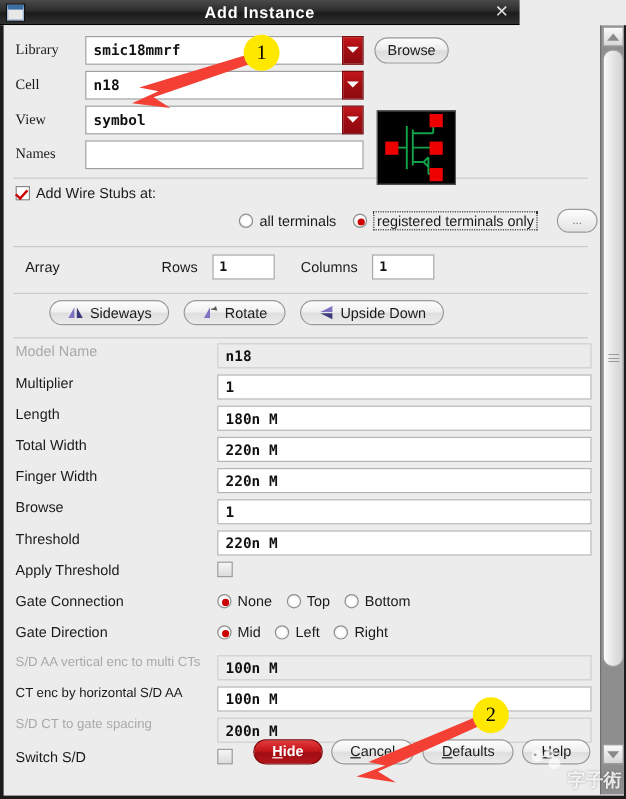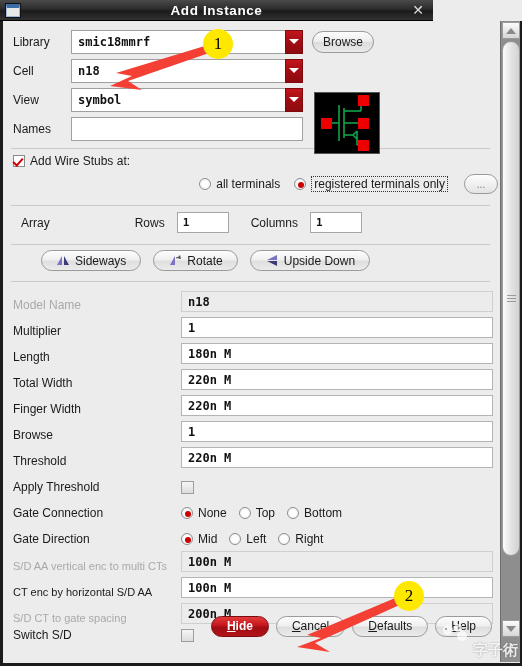--- a/index.html
+++ b/index.html
@@ -60,21 +60,21 @@
   }
 
   
   .row { display: flex; align-items: center; }
   .lbl { font-size: 12px; color: #1a1a1a; }
   .lbl.dim { color: #a9a9a9; }
 
   
   .topsec { padding: 6px 0 0 10px; }
   .comborow { height: 29px; display:flex; align-items:center; }
-  .comborow .lbl { width: 58px; flex: none; }
+  .comborow .lbl { width: 58px; flex: none; font-family: Liberation Serif, serif; }
   .combo {
     position: relative; width: 232px; height: 24px;
     background: #fff; border: 1px solid #a0a0a0;
     display: flex; align-items: center;
   }
   .combo .val {
     padding-left: 6px; font-family: "DejaVu Sans Mono", monospace;
     font-size: 12px; color: #111; font-weight: bold;
   }
   .combo .arrowbtn {
@@ -162,21 +162,21 @@
   .orientbtn {
     height: 21px; padding: 0 14px;
     border: 1px solid #9a9a9a; border-radius: 11px;
     background: linear-gradient(to bottom,#fdfdfd 0%, #efefef 48%, #dedede 52%, #ebebeb 100%);
     font-size: 12px; color: #1a1a1a;
     display: flex; align-items: center; gap: 5px;
   }
 
   
   .params { padding: 4px 0 0 0; }
-  .prow { height: 26px; display: flex; align-items: flex-end; padding-left: 10px; }
+  .prow { height: 26px; display: flex; align-items: flex-start; padding-left: 10px; }
   .prow .plbl { width: 168px; flex: none; font-size: 12px; }
   .pfield {
     width: 312px; height: 21px; border: 1px solid #b4b4b4;
     background: #fff; display: flex; align-items: center;
     padding-left: 6px;
     font-family: "DejaVu Sans Mono", monospace; font-size: 12px;
     font-weight: bold; color: #111;
   }
   .pfield.ro { background: #ececec; border-color: #cfcfcf; }
   .pradios { display: flex; align-items: center; gap: 0; font-size: 12px; }

